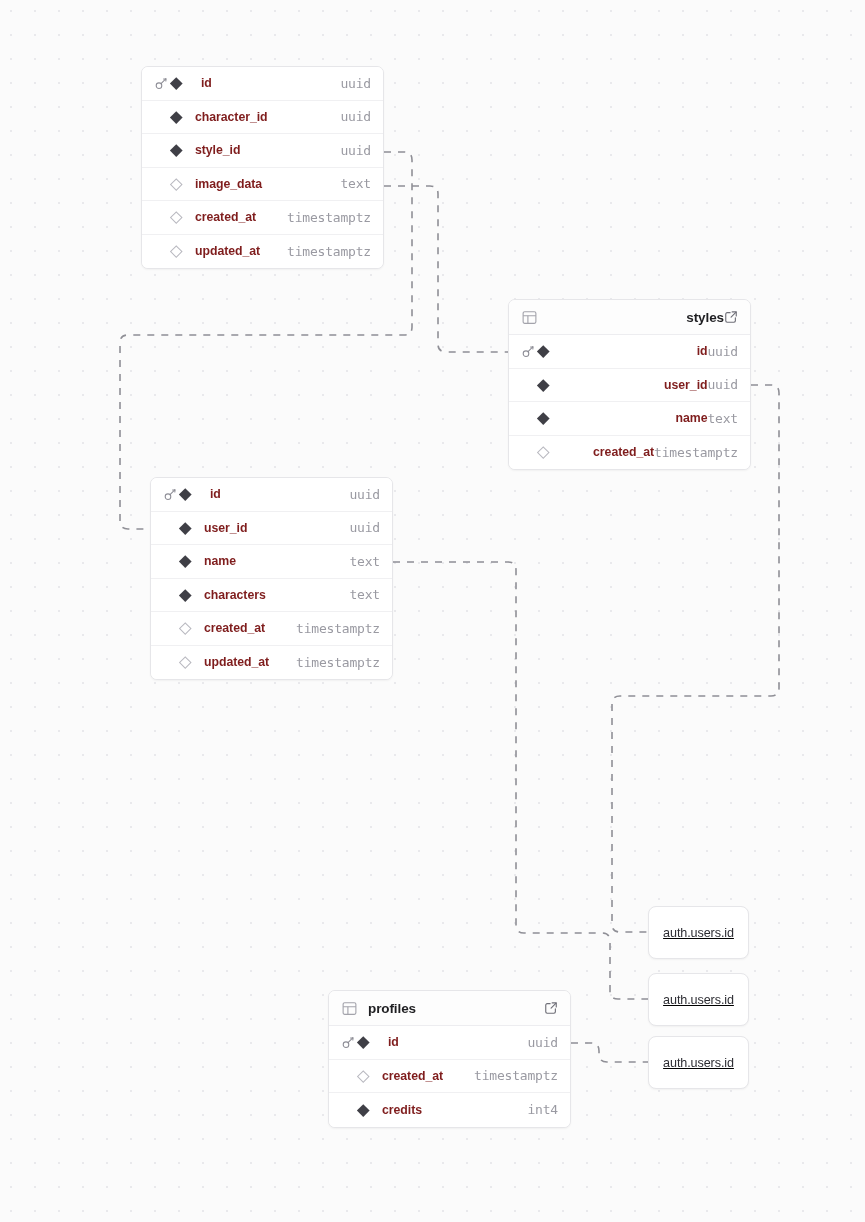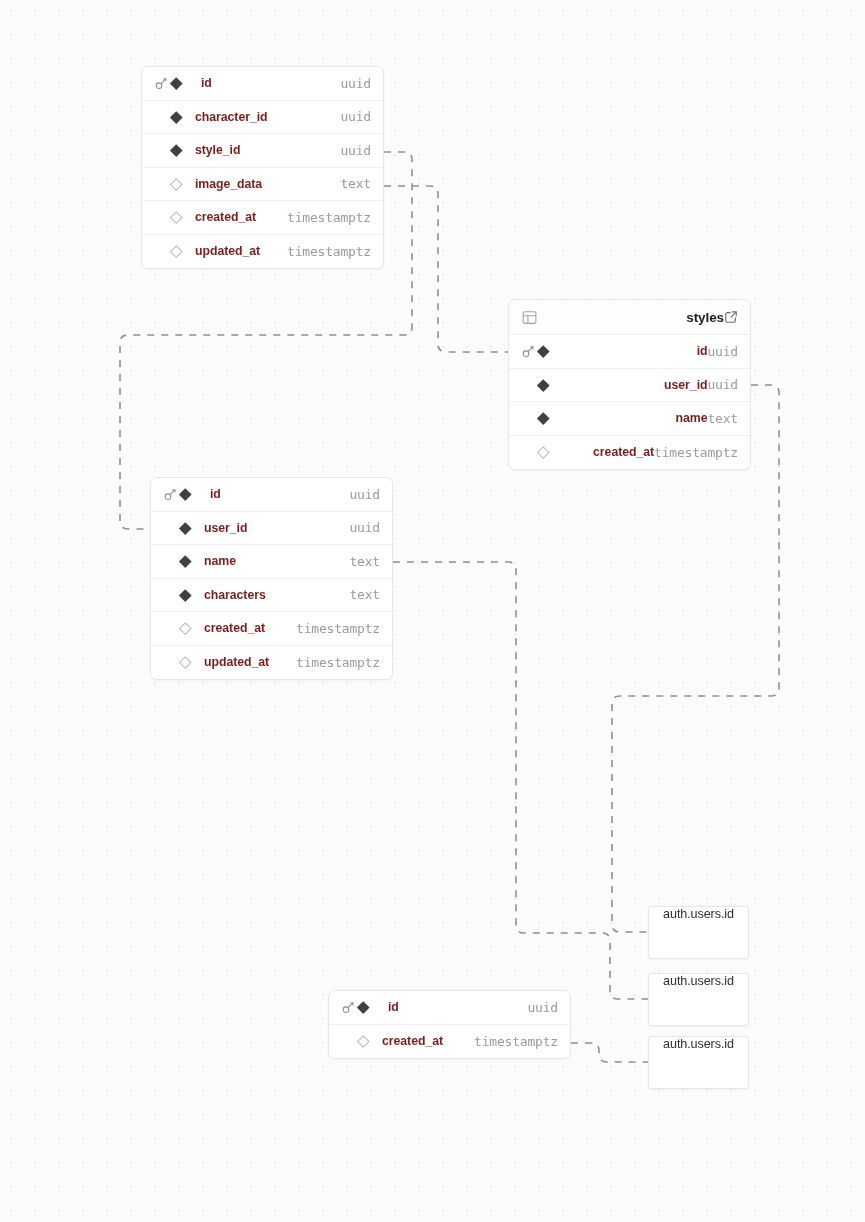--- a/index.html
+++ b/index.html
@@ -116,26 +116,27 @@
     color: #9a9aa2;
     white-space: nowrap;
     letter-spacing: -0.2px;
   }
 
   
   .ref {
     position: absolute;
     background: #ffffff;
     border: 1px solid #e6e6e9;
-    border-radius: 3px;
+    border-radius: 8px;
     z-index: 3;
     display: flex;
-    align-items: flex-start;
+    align-items: center;
     justify-content: center;
     box-shadow: 0 1px 2px rgba(16,16,20,0.045);
+    text-decoration: underline;
   }
   .ref-label {
     font-size: 12.6px;
     font-weight: 400;
     color: #2d2d33;
     white-space: nowrap;
     letter-spacing: -0.1px;
   }
 </style>
 </head>
@@ -308,20 +309,33 @@
         <div class="row">
           <span class="gutter">
             <span class="key-spacer"></span>
             <span class="diamond hollow"></span>
           </span>
           <span class="col-name">updated_at</span>
           <span class="col-type">timestamptz</span>
         </div>
       </div>
       <div class="tbl" style="left: 328px; top: 990px; width: 243px;">
+        <div class="tbl-head">
+          <svg class="tbl-icon" viewBox="0 0 16 16" xmlns="http://www.w3.org/2000/svg">
+      <rect x="1.2" y="1.8" width="13.6" height="12.4" rx="1.6" fill="none" stroke="#a3a3ab" stroke-width="1.2"></rect>
+      <line x1="1.2" y1="6.1" x2="14.8" y2="6.1" stroke="#a3a3ab" stroke-width="1.2"></line>
+      <line x1="6.3" y1="6.1" x2="6.3" y2="14.2" stroke="#a3a3ab" stroke-width="1.2"></line>
+    </svg>
+          <span class="tbl-title">profiles</span>
+          <svg class="tbl-link" viewBox="0 0 16 16" xmlns="http://www.w3.org/2000/svg">
+      <path d="M7 3H3.6A1.6 1.6 0 0 0 2 4.6v7.8A1.6 1.6 0 0 0 3.6 14h7.8A1.6 1.6 0 0 0 13 12.4V9" fill="none" stroke="#6f6f78" stroke-width="1.3" stroke-linecap="round"></path>
+      <path d="M9.3 2.2H14v4.7" fill="none" stroke="#6f6f78" stroke-width="1.3" stroke-linecap="round" stroke-linejoin="round"></path>
+      <line x1="8.1" y1="8.1" x2="13.8" y2="2.4" stroke="#6f6f78" stroke-width="1.3" stroke-linecap="round"></line>
+    </svg>
+        </div>
         <div class="row pk">
           <span class="gutter">
             <svg class="key-ico" viewBox="0 0 14 14" xmlns="http://www.w3.org/2000/svg">
       <circle cx="4.3" cy="9.3" r="3.0" fill="none" stroke="#8d8d96" stroke-width="1.15"></circle>
       <line x1="6.5" y1="7.1" x2="11.6" y2="2.0" stroke="#8d8d96" stroke-width="1.15" stroke-linecap="round"></line>
       <line x1="9.2" y1="2.1" x2="11.8" y2="2.1" stroke="#8d8d96" stroke-width="1.15" stroke-linecap="round"></line>
       <line x1="11.7" y1="2.0" x2="11.7" y2="4.3" stroke="#8d8d96" stroke-width="1.15" stroke-linecap="round"></line>
     </svg>
             <span class="diamond solid"></span>
           </span>
@@ -329,20 +343,28 @@
           <span class="col-type">uuid</span>
         </div>
         <div class="row">
           <span class="gutter">
             <span class="key-spacer"></span>
             <span class="diamond hollow"></span>
           </span>
           <span class="col-name">created_at</span>
           <span class="col-type">timestamptz</span>
         </div>
+        <div class="row">
+          <span class="gutter">
+            <span class="key-spacer"></span>
+            <span class="diamond solid"></span>
+          </span>
+          <span class="col-name">credits</span>
+          <span class="col-type">int4</span>
+        </div>
       </div>
       <div class="ref" style="left: 648px; top: 906px; width: 101px; height: 53px;">
         <span class="ref-label">auth.users.id</span>
       </div>
       <div class="ref" style="left: 648px; top: 973px; width: 101px; height: 53px;">
         <span class="ref-label">auth.users.id</span>
       </div>
       <div class="ref" style="left: 648px; top: 1036px; width: 101px; height: 53px;">
         <span class="ref-label">auth.users.id</span>
       </div>

